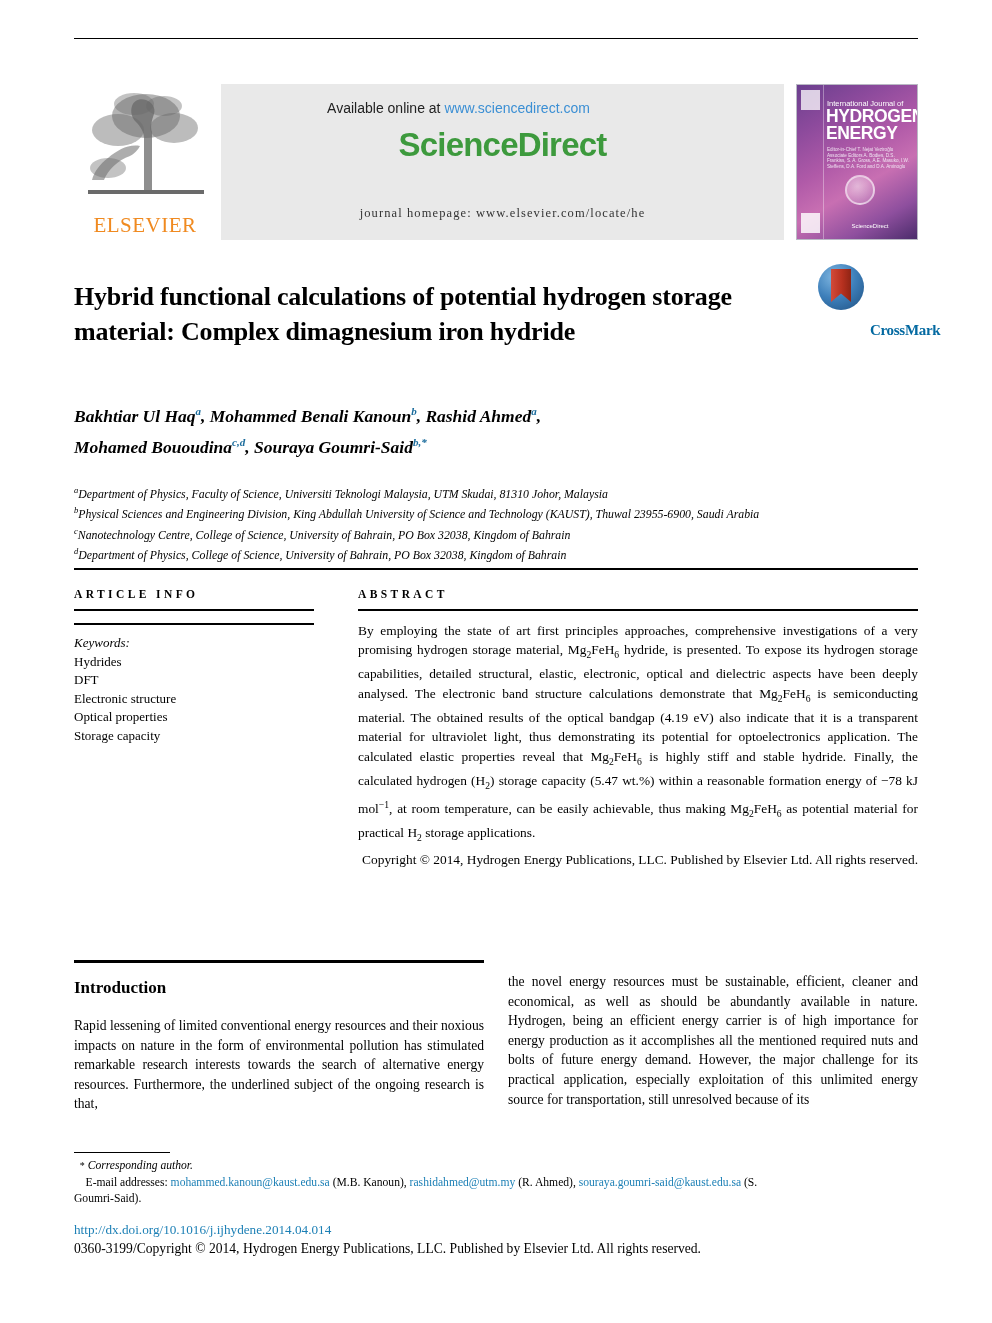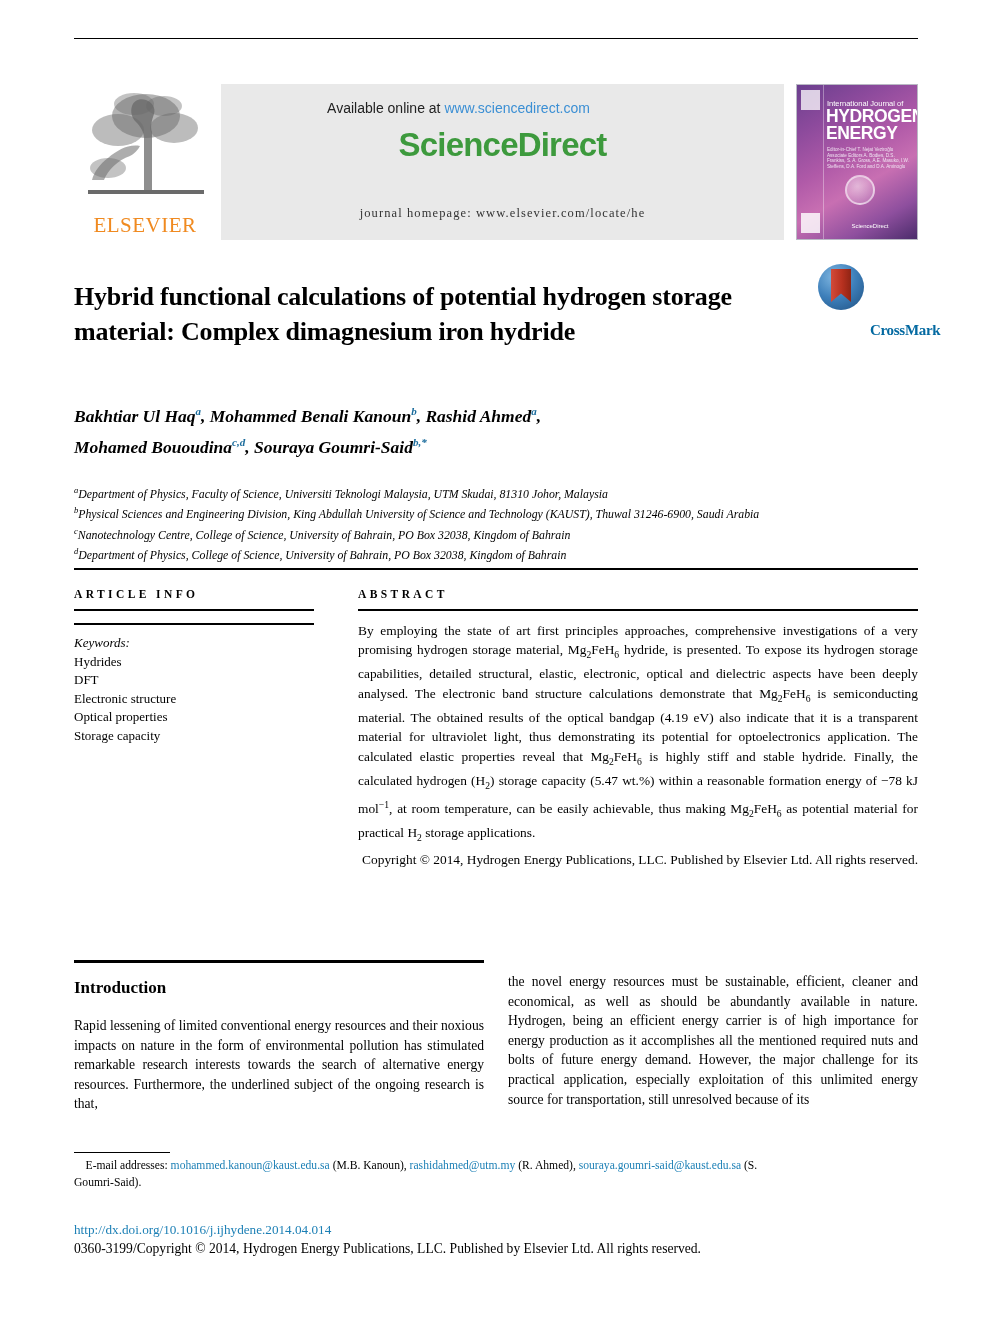--- a/index.html
+++ b/index.html
@@ -424,21 +424,21 @@
     <div class="cm-text">CrossMark</div>
   </div>
 
   <div class="authors">
     <span>Bakhtiar Ul Haq</span><sup>a</sup><span>, Mohammed Benali Kanoun</span><sup>b</sup><span>, Rashid Ahmed</span><sup>a</sup><span>,</span><br>
     <span>Mohamed Bououdina</span><sup>c,d</sup><span>, Souraya Goumri-Said</span><sup>b,*</sup>
   </div>
 
   <div class="affils">
     <div><sup>a</sup><span>Department of Physics, Faculty of Science, Universiti Teknologi Malaysia, UTM Skudai, 81310 Johor, Malaysia</span></div>
-    <div><sup>b</sup><span>Physical Sciences and Engineering Division, King Abdullah University of Science and Technology (KAUST), Thuwal 31246-6900, Saudi Arabia</span></div>
+    <div><sup>b</sup><span>Physical Sciences and Engineering Division, King Abdullah University of Science and Technology (KAUST), Thuwal 23955-6900, Saudi Arabia</span></div>
     <div><sup>c</sup><span>Nanotechnology Centre, College of Science, University of Bahrain, PO Box 32038, Kingdom of Bahrain</span></div>
     <div><sup>d</sup><span>Department of Physics, College of Science, University of Bahrain, PO Box 32038, Kingdom of Bahrain</span></div>
   </div>
 
   <div class="rule-top"></div>
 
   <div class="col-info">
     <div class="sect-head">ARTICLE INFO</div>
     <div class="hr-thin"></div>
     <div class="kw-rule"></div>
@@ -459,19 +459,20 @@
     <div class="abs-copy">Copyright © 2014, Hydrogen Energy Publications, LLC. Published by Elsevier Ltd. All rights reserved.</div>
   </div>
 
   <div class="intro-rule"></div>
   <div class="intro-head">Introduction</div>
   <div class="body-col-left">Rapid lessening of limited conventional energy resources and their noxious impacts on nature in the form of environmental pollution has stimulated remarkable research interests towards the search of alternative energy resources. Furthermore, the underlined subject of the ongoing research is that,</div>
   <div class="body-col-right">the novel energy resources must be sustainable, efficient, cleaner and economical, as well as should be abundantly available in nature. Hydrogen, being an efficient energy carrier is of high importance for energy production as it accomplishes all the mentioned required nuts and bolts of future energy demand. However, the major challenge for its practical application, especially exploitation of this unlimited energy source for transportation, still unresolved because of its</div>
 
   <div class="fn-rule"></div>
   <div class="footnote">
+    <div>&nbsp;&nbsp;<span class="star">*</span> <span style="font-style:italic">Corresponding author.</span></div>
     <div>&nbsp;&nbsp;&nbsp;&nbsp;<span>E-mail addresses:</span> <span class="mail">mohammed.kanoun@kaust.edu.sa</span> <span>(M.B. Kanoun),</span> <span class="mail">rashidahmed@utm.my</span> <span>(R. Ahmed),</span> <span class="mail">souraya.goumri-said@kaust.edu.sa</span> <span>(S. Goumri-Said).</span></div>
   </div>
 
   <div class="doi">http://dx.doi.org/10.1016/j.ijhydene.2014.04.014</div>
   <div class="copyright">0360-3199/Copyright © 2014, Hydrogen Energy Publications, LLC. Published by Elsevier Ltd. All rights reserved.</div>
 
 </div>
 
 </body></html>

